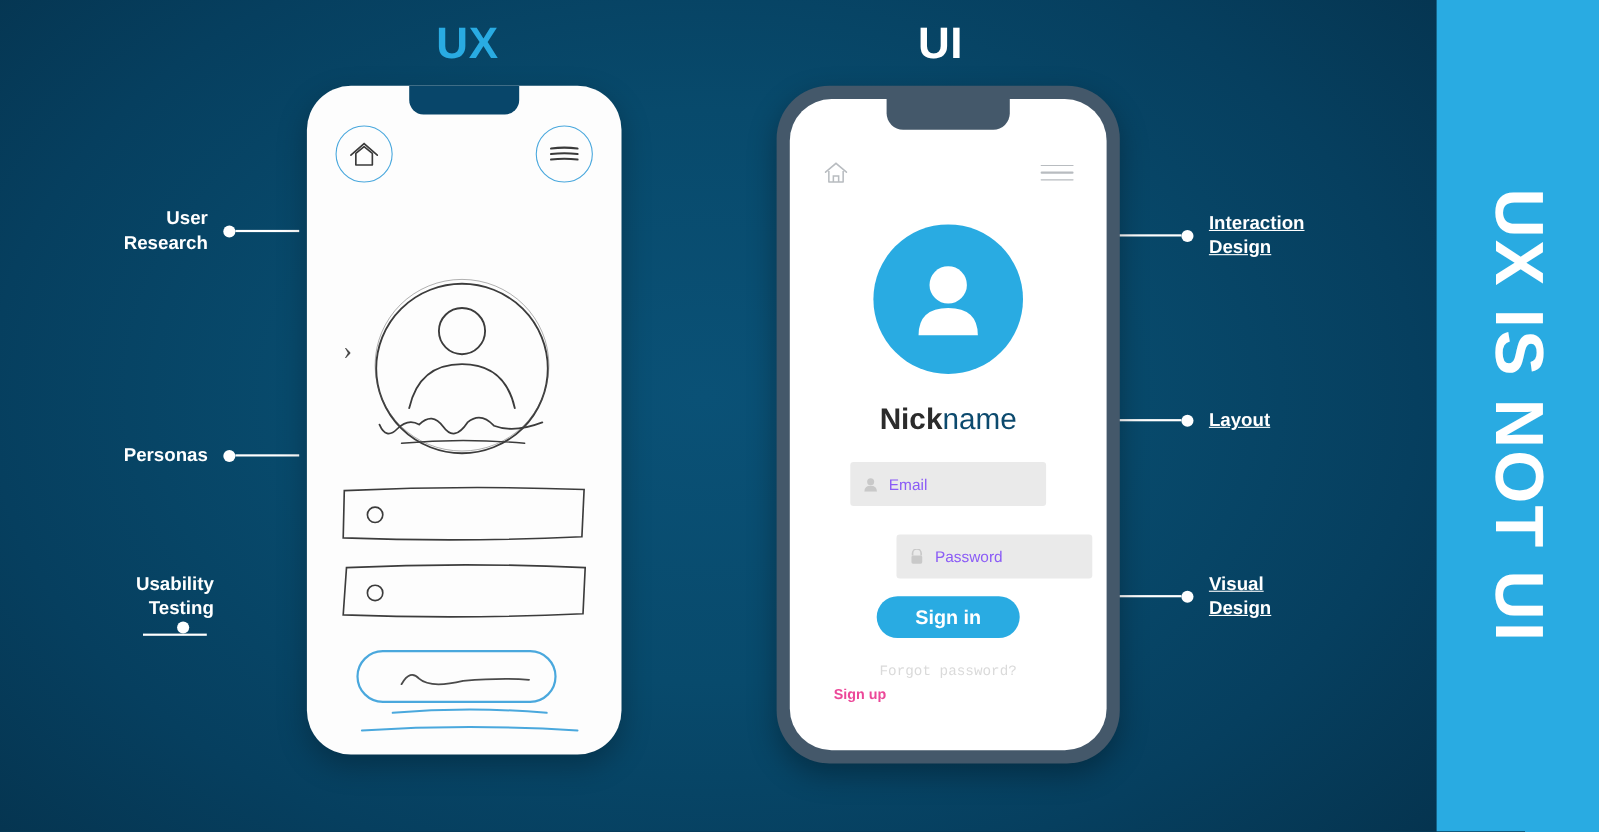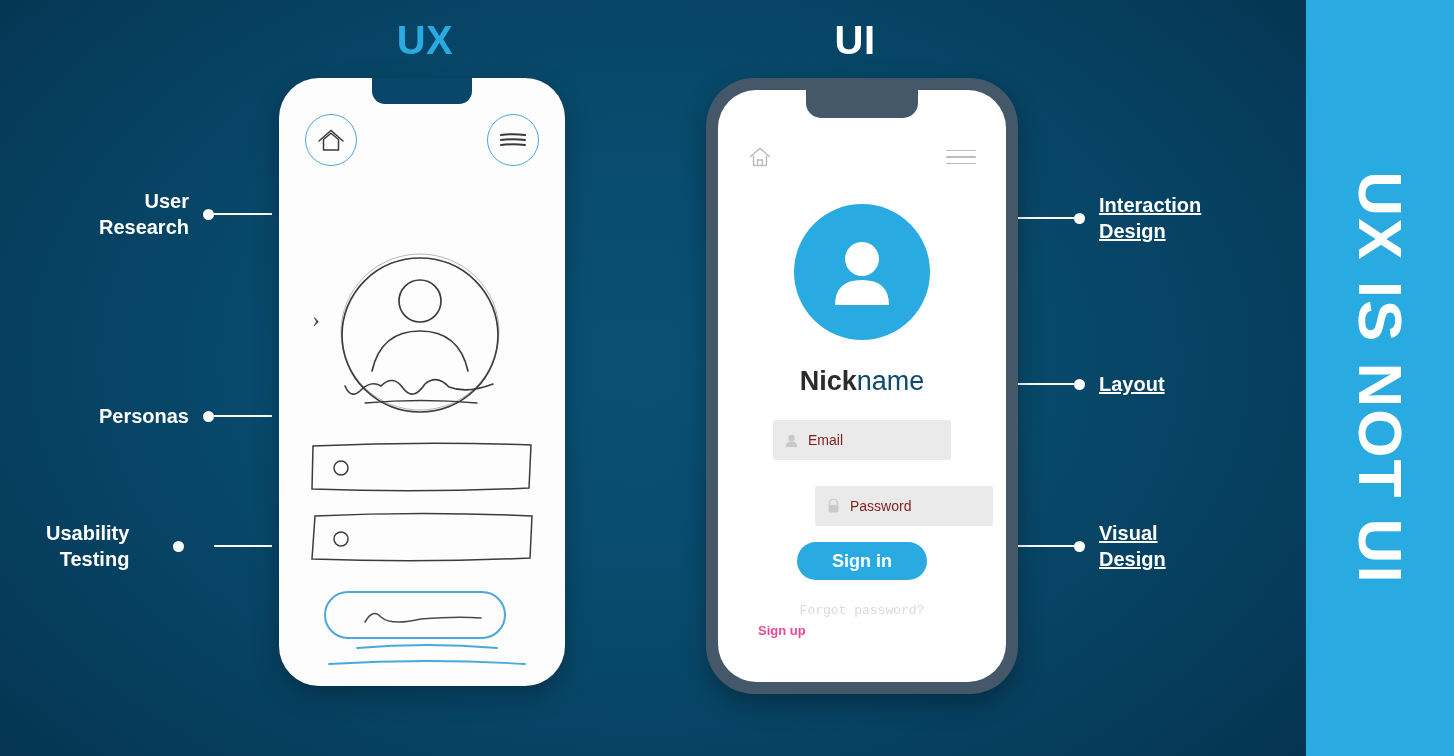--- a/index.html
+++ b/index.html
@@ -36,39 +36,39 @@
     position:absolute; top:18px;
     font-size:40px; font-weight:bold; letter-spacing:.5px;
   }
   .heading.ux{ left:330px; width:190px; text-align:center; color:#29abe2; }
   .heading.ui{ left:760px; width:190px; text-align:center; color:#ffffff; }
 
   
   .label{
     position:absolute;
     display:flex; align-items:center;
-    color:#ffffff; font-size:20px; font-weight:bold; line-height:1.32;
+    color:#ffffff; font-size:17px; font-weight:bold; line-height:1.32;
   }
   .label .txt{ white-space:pre-line; }
   .label.left{ right:auto; }
   .label.left .txt{ text-align:right; }
   .label.right .txt{ text-align:left;text-decoration:underline; }
 
   .dot{ width:11px; height:11px; border-radius:50%; background:#fff; flex:0 0 auto; }
   .line{ height:2px; background:#ffffff; flex:0 0 auto; }
 
   .label.left  .dot{ margin-left:14px; }
   .label.left  .line{ width:58px; }
   .label.right .line{ width:58px; }
   .label.right .dot{ margin-right:14px; }
 
   
   .lbl-user-research{ left:46px;  top:188px; width:226px; justify-content:flex-end; }
   .lbl-personas     { left:46px;  top:371px; width:226px; justify-content:flex-end;margin-top:32px; }
-  .lbl-usability    { left:46px;  top:520px; width:226px; justify-content:space-between; }
+  .lbl-usability    { left:46px;  top:520px; width:226px; justify-content:flex-end;flex-direction:column; }
   
   .lbl-interaction  { left:1016px; top:192px; width:270px; }
   .lbl-layout       { left:1016px; top:371px; width:270px; }
   .lbl-visual       { left:1016px; top:520px; width:270px; }
 
   
   .ux-phone{
     position:absolute; left:279px; top:78px; width:286px; height:608px;
     background:#fdfdfd; border-radius:40px;
     box-shadow:0 10px 26px rgba(0,0,0,.26);
@@ -126,21 +126,21 @@
     font-size:27px; color:#2b2b2b;
   }
   .ui-nickname b{ font-weight:bold; }
   .ui-nickname span{ font-weight:normal; color:#0c4a6e;margin-top:24px; }
 
   .ui-field{
     position:absolute; left:50%; transform:translateX(-50%);
     width:178px; height:40px; background:#eaeaea; border-radius:3px;
     display:flex; align-items:center; padding:0 12px; gap:10px;
   }
-  .ui-field .ph{ color:#7f1d1d; font-size:14px; }
+  .ui-field .ph{ color:#8b5cf6; font-size:14px; }
   .ui-field-email{ top:330px; }
   .ui-field-password{ top:396px;margin-left:42px; }
 
   .ui-signin{
     position:absolute; top:452px; left:50%; transform:translateX(-50%);
     width:130px; height:38px; background:#29abe2; border:none;
     border-radius:19px; color:#fff; font-size:18px; font-weight:bold;
     font-family:"Liberation Sans", sans-serif; cursor:pointer;
   }
   .ui-forgot{

